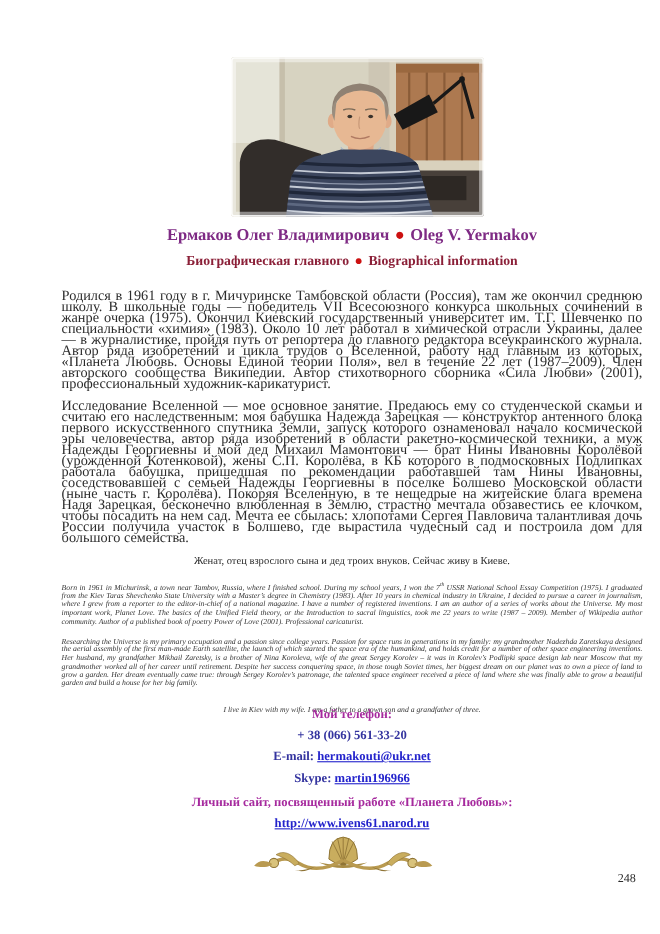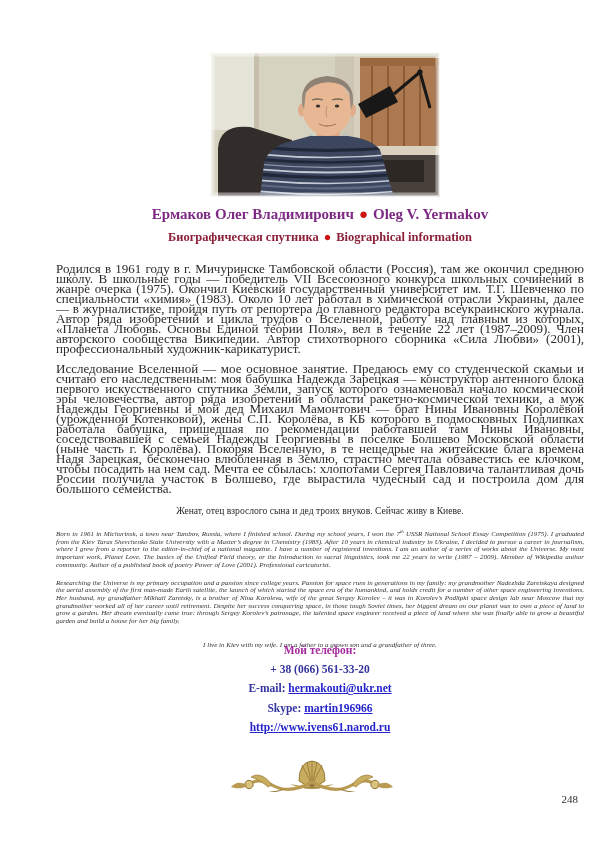--- a/index.html
+++ b/index.html
@@ -108,37 +108,38 @@
         <path d="M109,72 Q117,76 126,72" stroke="#b07a62" stroke-width="1.3" fill="none"></path>
 
         <rect x="0" y="0" width="230" height="145" rx="3" fill="none" stroke="#ffffff" stroke-width="9" opacity="0.45"></rect>
         <rect x="0" y="0" width="230" height="145" rx="3" fill="none" stroke="#ffffff" stroke-width="3" opacity="0.85"></rect>
       </g>
     </svg>
   </div>
 
   <div class="header">
     <h1 class="title"><span>Ермаков Олег Владимирович</span><span class="bullet">●</span><span>Oleg V. Yermakov</span></h1>
-    <h2 class="subtitle"><span>Биографическая спутника</span><span class="bullet">●</span><span>Biographical information</span></h2>
+    <h2 class="subtitle"><span>Биографическая главного</span><span class="bullet">●</span><span>Biographical information</span></h2>
   </div>
 
   <div class="content">
     <p class="ru">Родился в 1961 году в г. Мичуринске Тамбовской области (Россия), там же окончил среднюю школу. В школьные годы — победитель VII Всесоюзного конкурса школьных сочинений в жанре очерка (1975). Окончил Киевский государственный университет им. Т.Г. Шевченко по специальности «химия» (1983). Около 10 лет работал в химической отрасли Украины, далее — в журналистике, пройдя путь от репортера до главного редактора всеукраинского журнала. Автор ряда изобретений и цикла трудов о Вселенной, работу над главным из которых, «Планета Любовь. Основы Единой теории Поля», вел в течение 22 лет (1987–2009). Член авторского сообщества Википедии. Автор стихотворного сборника «Сила Любви» (2001), профессиональный художник-карикатурист.</p>
     <p class="ru">Исследование Вселенной — мое основное занятие. Предаюсь ему со студенческой скамьи и считаю его наследственным: моя бабушка Надежда Зарецкая — конструктор антенного блока первого искусственного спутника Земли, запуск которого ознаменовал начало космической эры человечества, автор ряда изобретений в области ракетно-космической техники, а муж Надежды Георгиевны и мой дед Михаил Мамонтович — брат Нины Ивановны Королёвой (урожденной Котенковой), жены С.П. Королёва, в КБ которого в подмосковных Подлипках работала бабушка, пришедшая по рекомендации работавшей там Нины Ивановны, соседствовавшей с семьей Надежды Георгиевны в поселке Болшево Московской области (ныне часть г. Королёва). Покоряя Вселенную, в те нещедрые на житейские блага времена Надя Зарецкая, бесконечно влюбленная в Землю, страстно мечтала обзавестись ее клочком, чтобы посадить на нем сад. Мечта ее сбылась: хлопотами Сергея Павловича талантливая дочь России получила участок в Болшево, где вырастила чудесный сад и построила дом для большого семейства.</p>
     <p class="ru family">Женат, отец взрослого сына и дед троих внуков. Сейчас живу в Киеве.</p>
     <p class="en"><span>Born in 1961 in Michurinsk, a town near Tambov, Russia, where I finished school. During my school years, I won the 7</span><sup>th</sup><span> USSR National School Essay Competition (1975). I graduated from the Kiev Taras Shevchenko State University with a Master’s degree in Chemistry (1983). After 10 years in chemical industry in Ukraine, I decided to pursue a career in journalism, where I grew from a reporter to the editor-in-chief of a national magazine. I have a number of registered inventions. I am an author of a series of works about the Universe. My most important work, Planet Love. The basics of the Unified Field theory, or the Introduction to sacral linguistics, took me 22 years to write (1987 – 2009). Member of Wikipedia author community. Author of a published book of poetry Power of Love (2001). Professional caricaturist.</span></p>
     <p class="en">Researching the Universe is my primary occupation and a passion since college years. Passion for space runs in generations in my family: my grandmother Nadezhda Zaretskaya designed the aerial assembly of the first man-made Earth satellite, the launch of which started the space era of the humankind, and holds credit for a number of other space engineering inventions. Her husband, my grandfather Mikhail Zaretsky, is a brother of Nina Koroleva, wife of the great Sergey Korolev – it was in Korolev’s Podlipki space design lab near Moscow that my grandmother worked all of her career until retirement. Despite her success conquering space, in those tough Soviet times, her biggest dream on our planet was to own a piece of land to grow a garden. Her dream eventually came true: through Sergey Korolev’s patronage, the talented space engineer received a piece of land where she was finally able to grow a beautiful garden and build a house for her big family.</p>
     <p class="en live">I live in Kiev with my wife. I am a father to a grown son and a grandfather of three.</p>
   </div>
 
   <div class="contact">
     <div class="row magenta">Мой телефон:</div>
     <div class="row blue">+ 38 (066) 561-33-20</div>
     <div class="row blue"><span>E-mail:</span> <a href="#" class="link">hermakouti@ukr.net</a></div>
     <div class="row blue"><span>Skype:</span> <a href="#" class="link">martin196966</a></div>
+    <div class="row magenta row-site">Личный сайт, посвященный работе «Планета Любовь»:</div>
     <div class="row"><a href="#" class="link">http://www.ivens61.narod.ru</a></div>
   </div>
 
   <div class="ornament">
     <svg width="168" height="36" viewBox="0 0 168 36">
 
       <path d="M71,23 Q71,4 84,3 Q97,4 97,23 Q91,28 84,28 Q77,28 71,23 Z" fill="#c9ad5e" stroke="#8f7436" stroke-width="0.9"></path>
       <g stroke="#8f7436" stroke-width="0.8">
         <line x1="84" y1="27" x2="74" y2="7"></line>
         <line x1="84" y1="27" x2="79" y2="4.5"></line>

